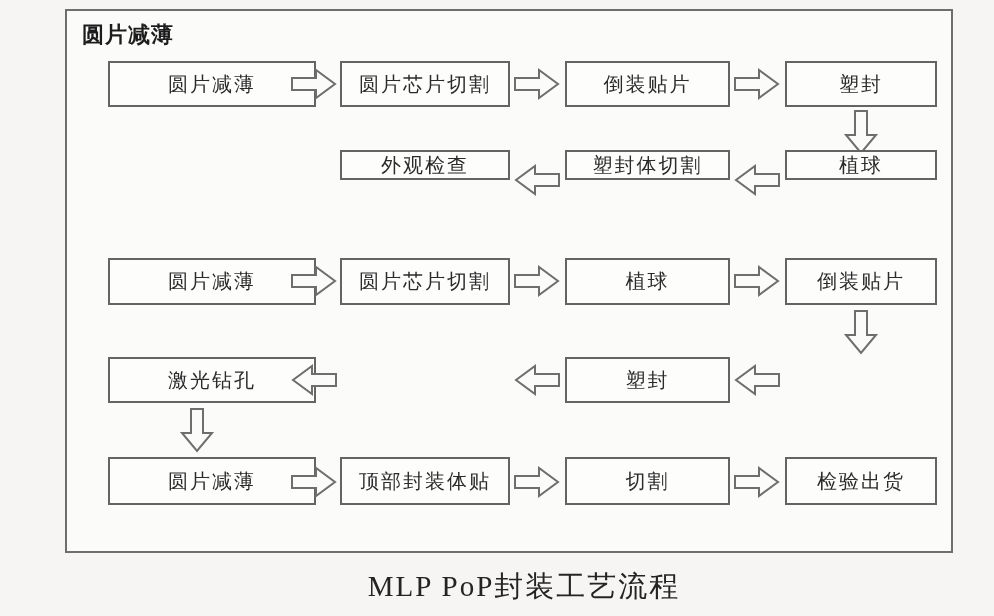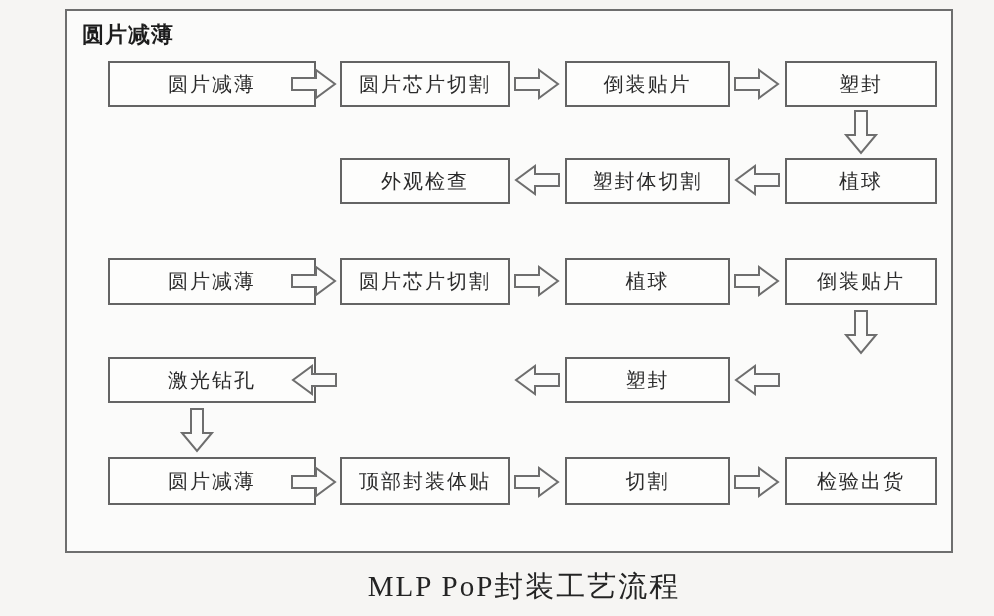--- a/index.html
+++ b/index.html
@@ -36,21 +36,21 @@
     letter-spacing:2px;
     white-space:nowrap;
   }
   
   .c1{left:108px;width:208px;}
   .c2{left:340px;width:170px;}
   .c3{left:565px;width:165px;}
   .c4{left:785px;width:152px;}
   
   .r1{top:61px;height:46px;}
-  .r2{top:158px;height:46px;}
+  .r2{top:150px;height:30px;}
   .r3{top:258px;height:47px;}
   .r4{top:357px;height:46px;}
   .r5{top:457px;height:48px;}
   .arrow{position:absolute;}
   .arrow polygon{
     fill:#fbfbfa;
     stroke:#6e6e6e;
     stroke-width:2;
     stroke-linejoin:miter;
   }

